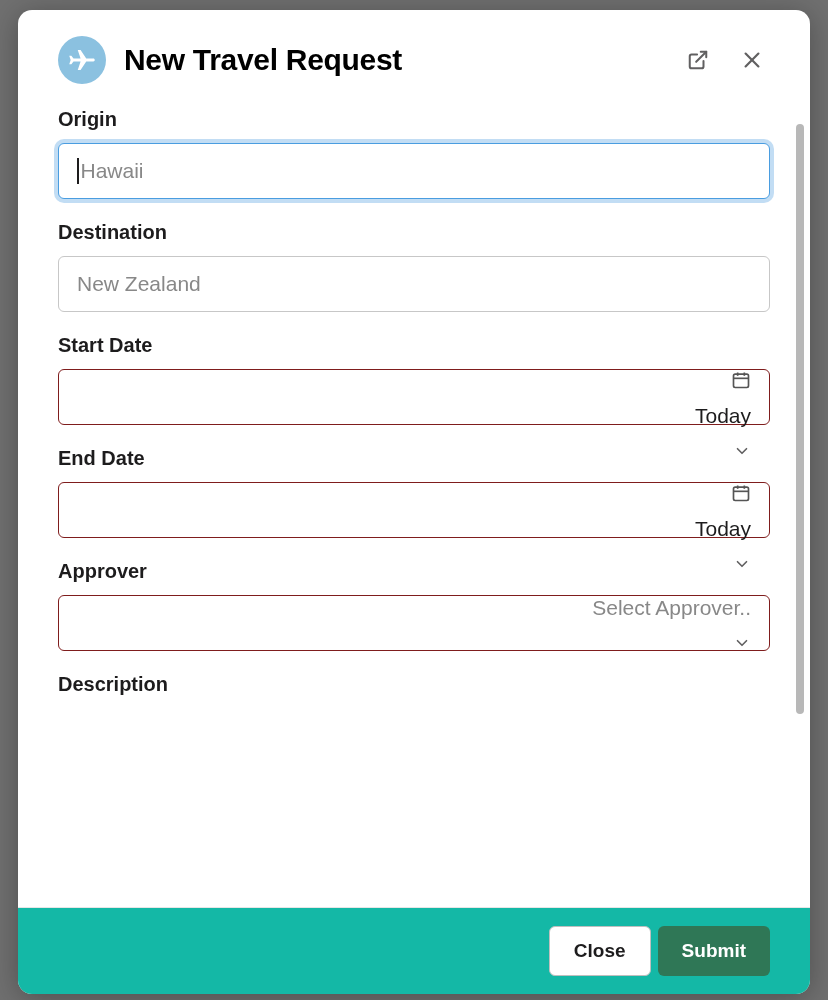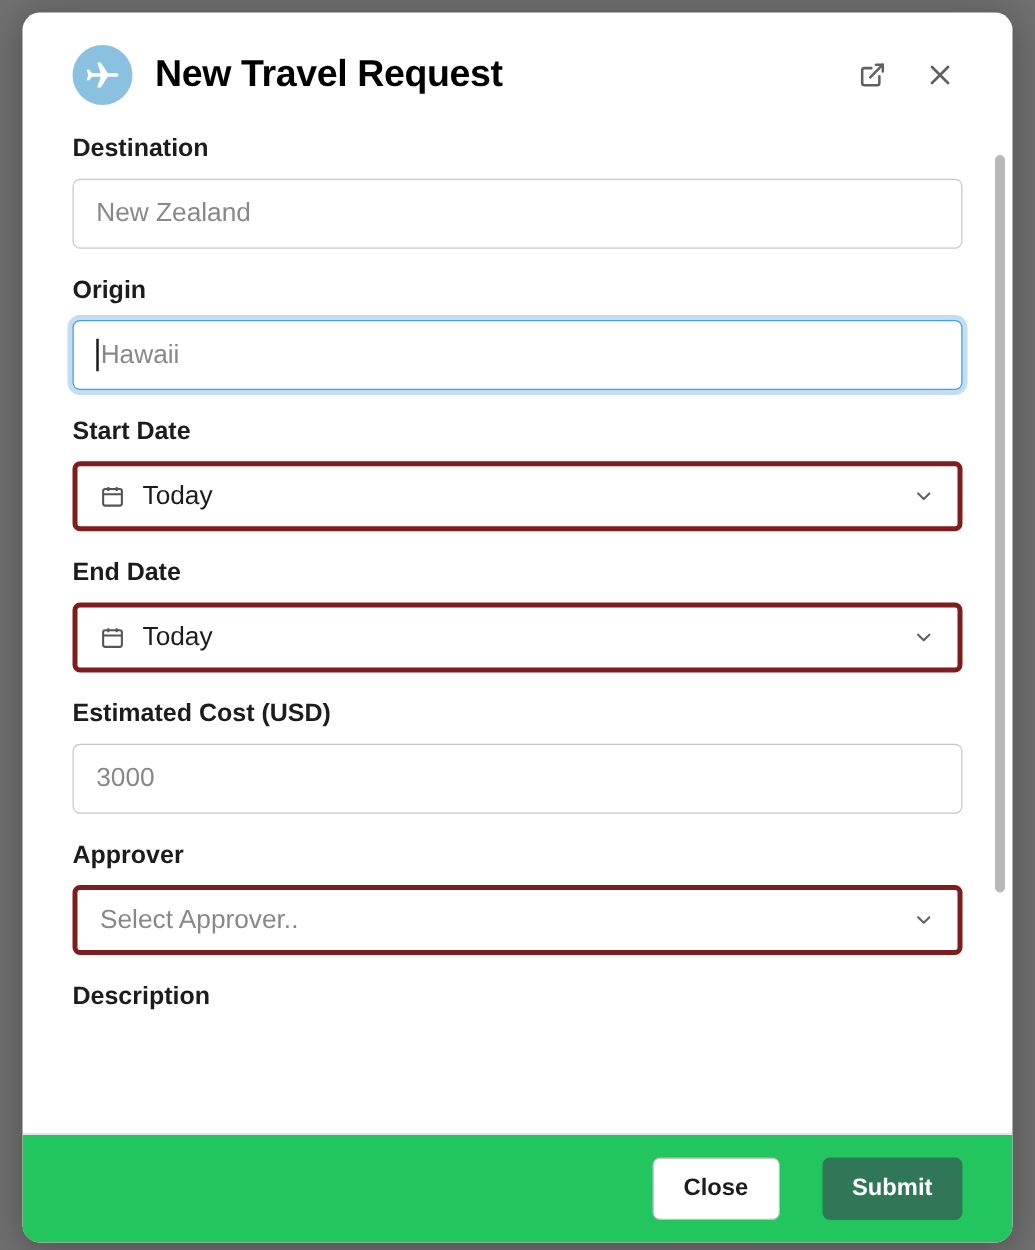--- a/index.html
+++ b/index.html
@@ -105,30 +105,31 @@
     .form-input::placeholder {
       color: #888;
     }
     .form-input.focused {
       border: 1px solid #4a9de0;
       box-shadow: 0 0 0 4px rgba(120, 180, 230, 0.45);
     }
     .date-select, .select-input {
       width: 100%;
       height: 56px;
-      border: 4px solid #7f1d1d;
+      border: 1px solid #7f1d1d;
       border-radius: 6px;
       padding: 0 18px;
       font-size: 21px;
       color: #1d1c1d;
       background: #fff;
       display: flex;
-      align-items: center;
+      align-items: flex-end;
       gap: 14px;
       cursor: pointer;
+      flex-direction: column;
     }
     .select-input .select-text {
       color: #888;
       flex: 1;
     }
     .date-select .date-text {
       flex: 1;
     }
     .cal-icon {
       width: 20px;
@@ -139,22 +140,22 @@
       width: 18px;
       height: 18px;
       flex-shrink: 0;
       color: #616061;
     }
     .modal-footer {
       border-top: 1px solid #e6e6e6;
       padding: 18px 40px;
       display: flex;
       justify-content: flex-end;
-      gap: 34px;
-      background: #22c55e;
+      gap: 7px;
+      background: #14b8a6;
     }
     .btn {
       height: 50px;
       padding: 0 24px;
       border-radius: 6px;
       font-size: 19px;
       font-weight: 700;
       cursor: pointer;
       border: none;
       display: flex;
@@ -205,30 +206,30 @@
         <line x1="19" y1="5" x2="5" y2="19"></line>
       </svg>
     </div>
   </div>
 
   <div class="scroll-indicator"></div>
 
   <div class="modal-body">
 
     <div class="form-group">
-      <label class="form-label">Destination</label>
-      <input class="form-input" type="text" placeholder="New Zealand" style="">
-    </div>
-
-    <div class="form-group">
       <label class="form-label">Origin</label>
       <div class="form-input focused" style="display:flex;align-items:center;">
         <span class="cursor-caret"></span>
         <span style="color:#888;">Hawaii</span>
       </div>
+    </div>
+
+    <div class="form-group">
+      <label class="form-label">Destination</label>
+      <input class="form-input" type="text" placeholder="New Zealand" style="">
     </div>
 
     <div class="form-group">
       <label class="form-label">Start Date</label>
       <div class="date-select">
         <svg class="cal-icon" viewBox="0 0 24 24" fill="none" stroke="#555" stroke-width="2">
           <rect x="3" y="5" width="18" height="16" rx="2"></rect>
           <line x1="3" y1="10" x2="21" y2="10"></line>
           <line x1="8" y1="3" x2="8" y2="7"></line>
           <line x1="16" y1="3" x2="16" y2="7"></line>
@@ -249,24 +250,20 @@
           <line x1="8" y1="3" x2="8" y2="7"></line>
           <line x1="16" y1="3" x2="16" y2="7"></line>
         </svg>
         <span class="date-text">Today</span>
         <svg class="chevron" viewBox="0 0 24 24" fill="none" stroke="currentColor" stroke-width="2.2" stroke-linecap="round" stroke-linejoin="round">
           <polyline points="6 9 12 15 18 9"></polyline>
         </svg>
       </div>
     </div>
 
-    <div class="form-group">
-      <label class="form-label">Estimated Cost (USD)</label>
-      <input class="form-input" type="text" placeholder="3000" style="">
-    </div>
 
     <div class="form-group">
       <label class="form-label">Approver</label>
       <div class="select-input">
         <span class="select-text">Select Approver..</span>
         <svg class="chevron" viewBox="0 0 24 24" fill="none" stroke="currentColor" stroke-width="2.2" stroke-linecap="round" stroke-linejoin="round">
           <polyline points="6 9 12 15 18 9"></polyline>
         </svg>
       </div>
     </div>

